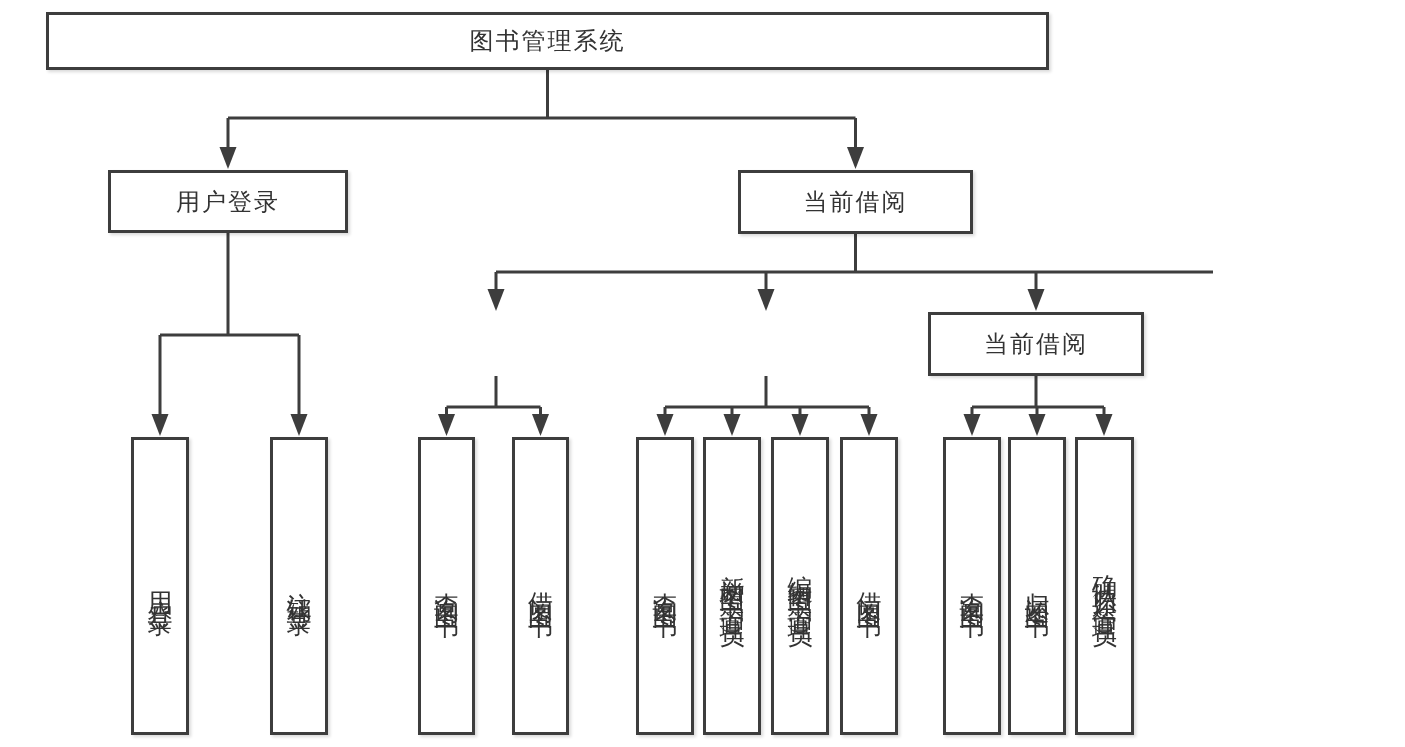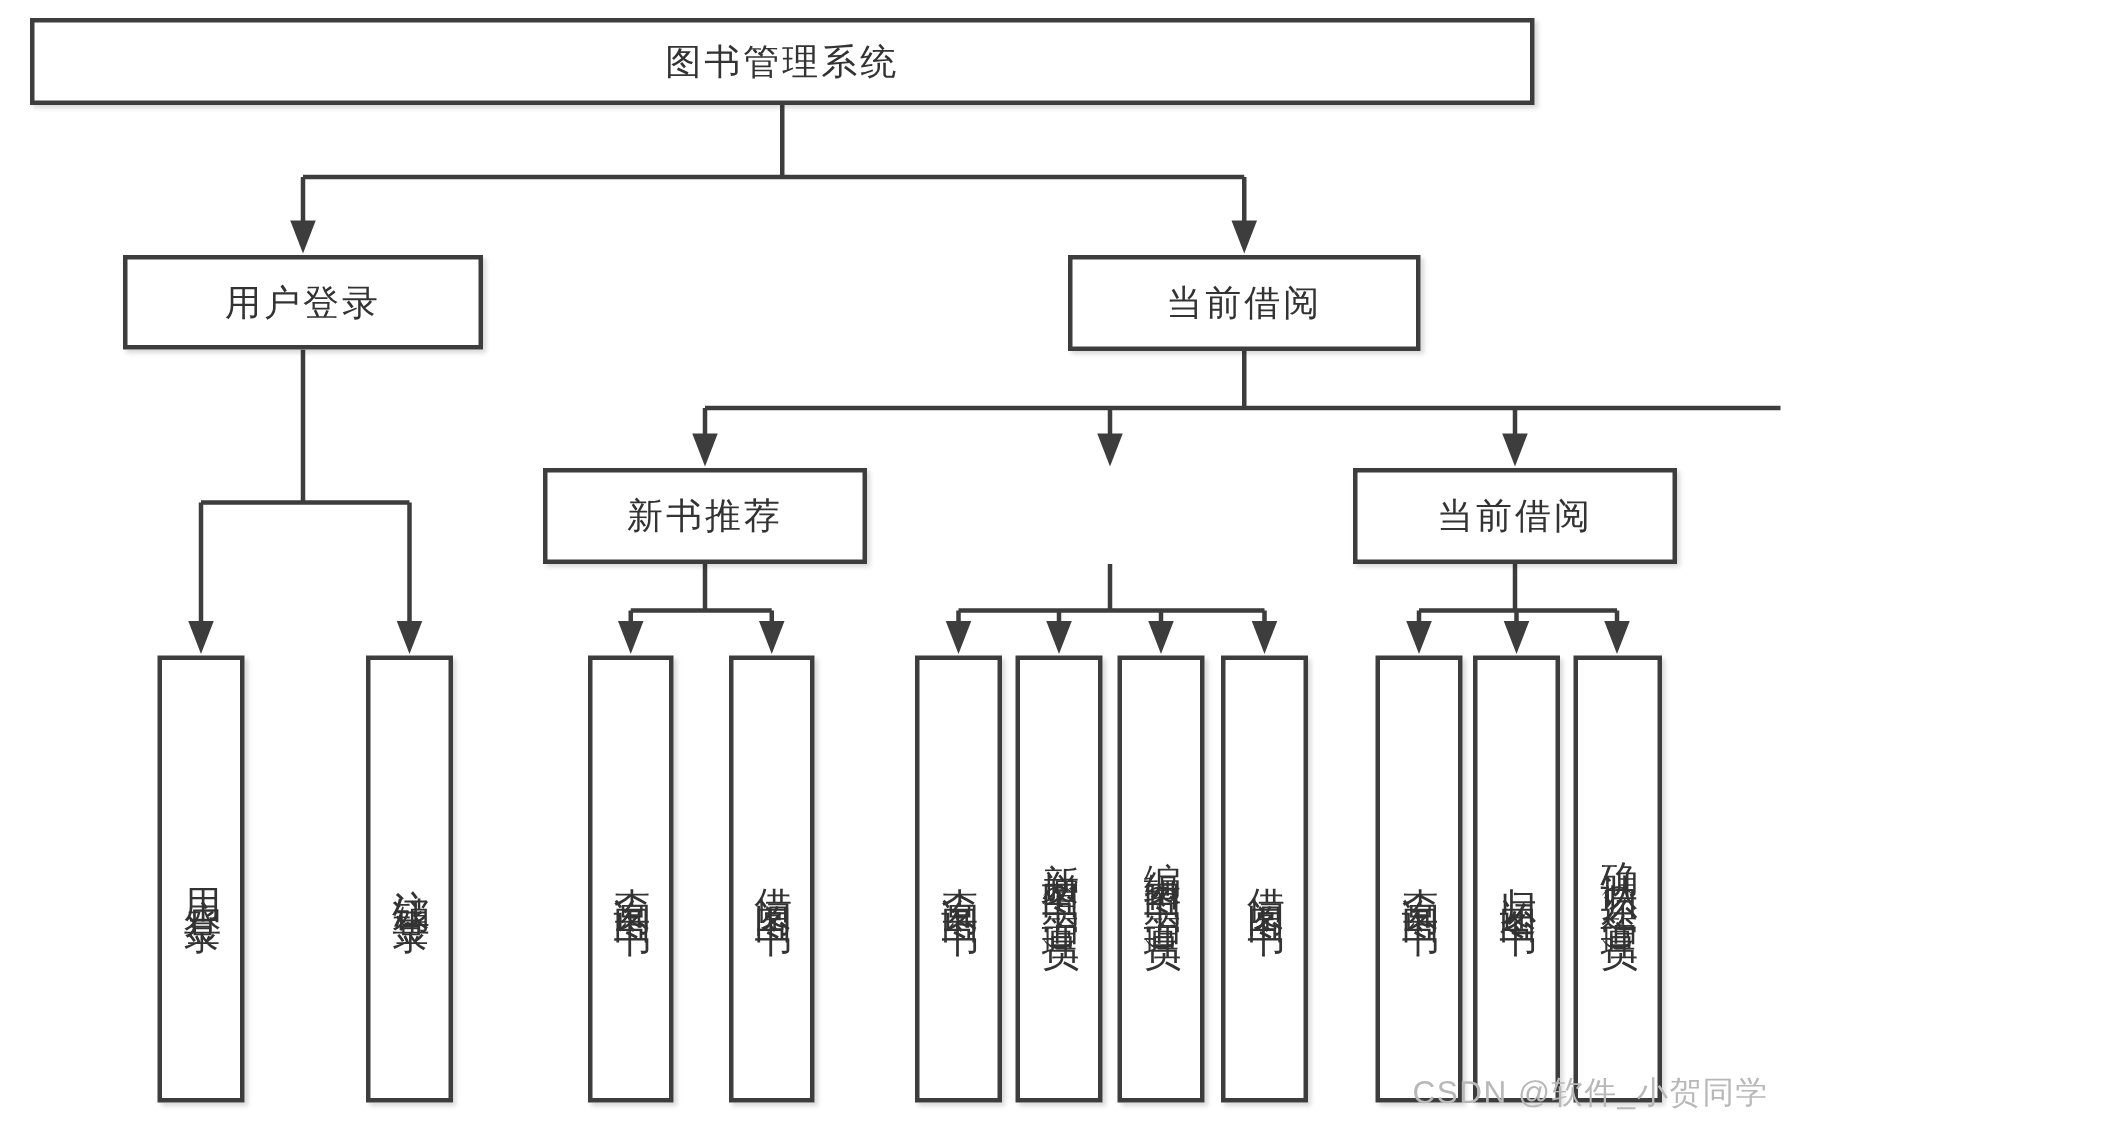--- a/index.html
+++ b/index.html
@@ -12,20 +12,21 @@
   body {
     font-family: "Liberation Sans", "DejaVu Sans", sans-serif;
     background: var(--background);
   }
   #canvas {
     position: relative;
     width: 1187px;
     height: 747px;
     background: var(--background);
     overflow: hidden;
+    margin-left: 26px;
   }
   #connector-svg {
     position: absolute;
     left: 0; top: 0;
     width: 1405px; height: 747px;
   }
   .node {
     position: absolute;
     background: var(--background);
     border: 3px solid var(--line);
@@ -120,23 +121,20 @@
     <span>图书管理系统</span>
   </div>
 
   <div class="node h" style="left:82px;top:170px;width:240px;height:63px">
     <span>用户登录</span>
   </div>
   <div class="node h" style="left:712px;top:170px;width:235px;height:64px">
     <span>当前借阅</span>
   </div>
 
-  <div class="node h" style="left:362px;top:312px;width:216px;height:64px">
-    <span>新书推荐</span>
-  </div>
   <div class="node h" style="left:902px;top:312px;width:216px;height:64px">
     <span>当前借阅</span>
   </div>
 
   <div class="node v" style="left:105px;top:437px;width:58px;height:298px">
     <span>用户登录</span>
   </div>
   <div class="node v" style="left:244px;top:437px;width:58px;height:298px">
     <span>注销登录</span>
   </div>
@@ -171,15 +169,14 @@
     <span>确认归还（管理员）</span>
   </div>
 
   <div class="node v" style="left:1196px;top:437px;width:58px;height:298px">
     <span>新增借阅记录</span>
   </div>
   <div class="node v" style="left:1313px;top:437px;width:58px;height:298px">
     <span>查询借阅记录</span>
   </div>
 
-  <div class="watermark">CSDN @软件_小贺同学</div>
 
 </div>
 
 </body></html>

